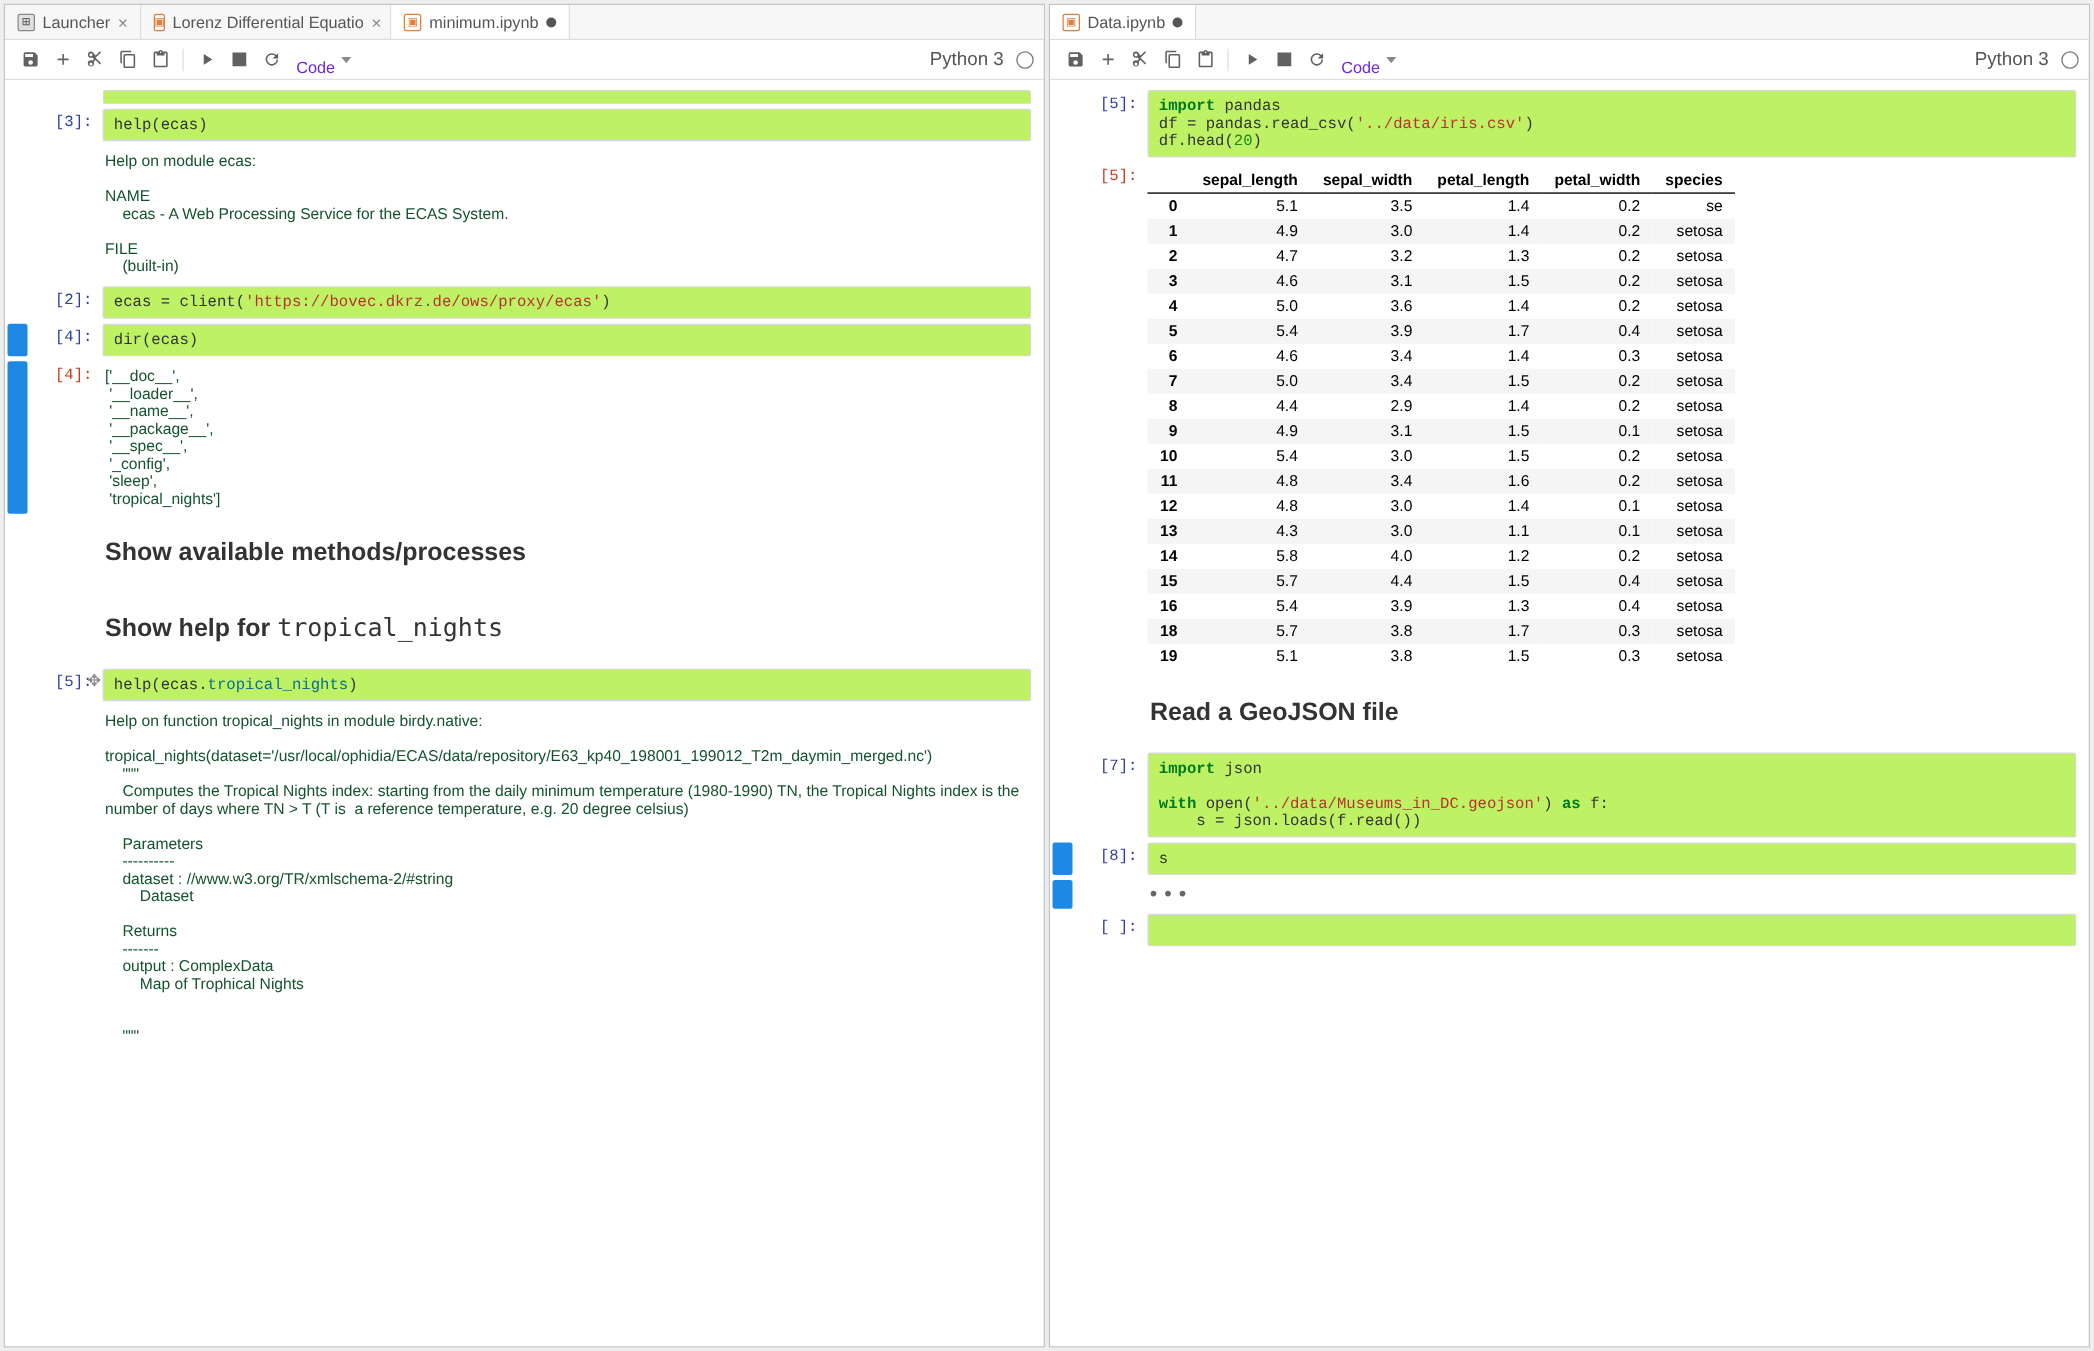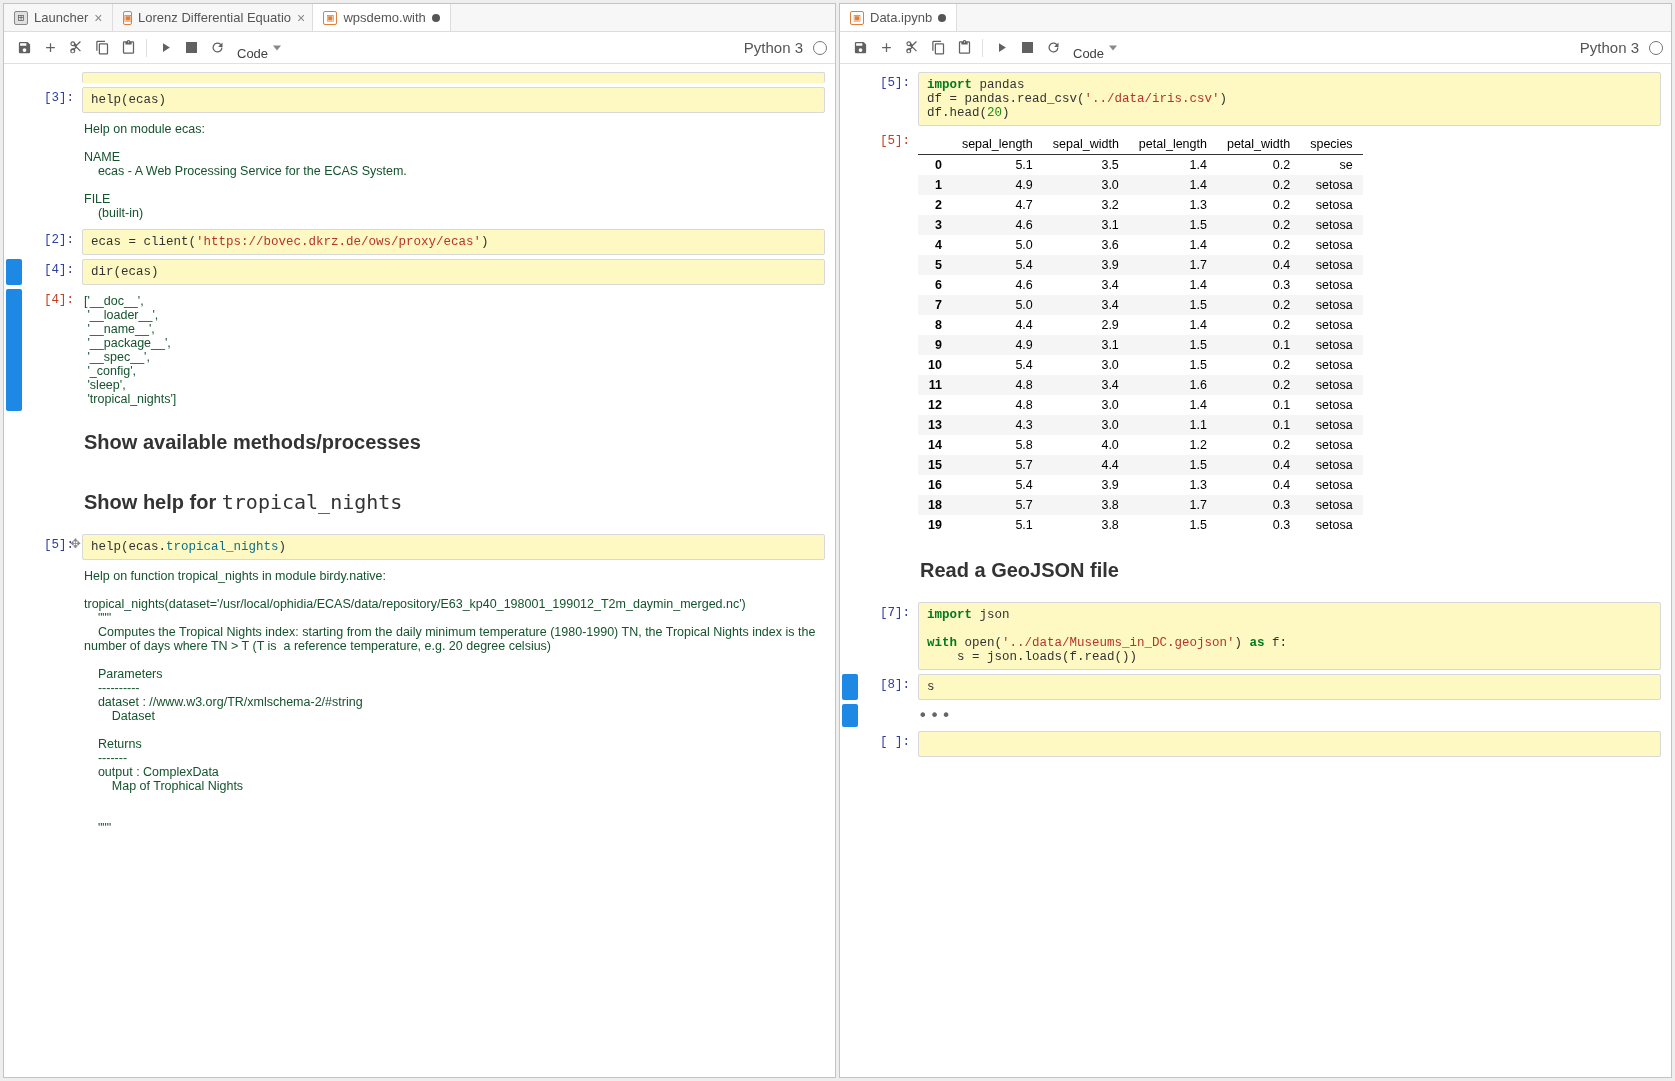--- a/index.html
+++ b/index.html
@@ -12,54 +12,54 @@
 .tab .ico { width:14px; height:14px; display:inline-flex; align-items:center; justify-content:center; font-size:11px; color:#e07e3b; border:1px solid #e07e3b; border-radius:2px; font-family:monospace; line-height:1; }
 .tab .ico.launcher { border-color:#888; color:#616161; background:#e0e0e0; }
 .tab .close { color:#888; font-size:14px; cursor:pointer; }
 .tab .dot { width:8px; height:8px; background:#555; border-radius:50%; }
 
 .toolbar { display:flex; align-items:center; padding:4px 8px; border-bottom:1px solid #e0e0e0; gap:2px; height:32px; }
 .tbtn { width:24px; height:24px; display:flex; align-items:center; justify-content:center; color:#616161; cursor:pointer; border-radius:2px; }
 .tbtn svg { width:15px; height:15px; fill:#616161; }
 .tbtn .stop { width:11px; height:11px; background:#616161; }
 .tsep { width:1px; height:18px; background:#e0e0e0; margin:0 4px; }
-.tsel { border:none; background:transparent; font-size:13px; color:#404040; padding:2px 16px 2px 6px; appearance:none; cursor:pointer;margin-top:12px; }
+.tsel { border:none; background:transparent; font-size:13px; color:#6d28d9; padding:2px 16px 2px 6px; appearance:none; cursor:pointer;margin-top:12px; }
 .tsel-wrap { position:relative; }
 .tsel-wrap::after { content:""; position:absolute; right:4px; top:50%; width:0; height:0; border-left:4px solid transparent; border-right:4px solid transparent; border-top:5px solid #888; transform:translateY(-50%); pointer-events:none; }
 .spacer { flex:1; }
 .kernel { font-size:15px; color:#555; margin-right:8px; }
 .kcirc { width:14px; height:14px; border:1.5px solid #777; border-radius:50%; }
 
 .nb-scroll { flex:1; overflow-y:auto; padding:6px 0 20px 0; }
 .cell { display:flex; padding:2px 10px 2px 2px; }
 .gutter { width:16px; flex:none; }
 .gutter.sel { background:#1e88e5; border-radius:2px; }
 .prompt { width:60px; flex:none; text-align:right; padding:4px 8px 0 0; font-family:Menlo, Monaco, "Courier New", monospace; font-size:12.5px; color:#303f9f; }
 .prompt.out { color:#c04122; }
 .content { flex:1; min-width:0; }
-.code-input { border:1px solid #d8d8d8; background:#fef9c3; padding:5px 8px; font-family:Menlo, Monaco, "Courier New", monospace; font-size:12.5px; color:#333; border-radius:2px; white-space:pre; overflow:hidden; }
+.code-input { border:1px solid #d8d8d8; background:#bef264; padding:5px 8px; font-family:Menlo, Monaco, "Courier New", monospace; font-size:12.5px; color:#333; border-radius:2px; white-space:pre; overflow:hidden; }
 .code-output { padding:5px 0 5px 2px; font-family:Liberation Sans, sans-serif; font-size:12.5px; color:#14532d; white-space:pre-wrap; word-break:break-word; }
 .md { padding:10px 2px; }
 .md h2 { font-size:20px; font-weight:600; color:#333; margin:6px 0; }
 .md h2 .mono { font-family:Menlo, Monaco, monospace; font-weight:400; }
 .md a { color:#1976d2; text-decoration:none; font-size:13.5px; }
 .move-handle { position:relative; }
 .move-handle::before { content:"✥"; position:absolute; left:-12px; top:2px; font-size:13px; color:#888; }
 
 
 .k { color:#007a1f; font-weight:bold; }
 .s { color:#b5352c; }
 .p { color:#0a6f8e; }
 .num { color:#1a8a1a; }
 .fn { color:#333;margin-top:36px; }
 
 
 .df { border-collapse:collapse; font-size:12.5px; margin:4px 0; }
 .df th, .df td { padding:3px 10px; text-align:right; border:none; }
-.df thead th { border-bottom:1px solid #333; font-weight:normal; }
+.df thead th { border-bottom:1px solid #333; font-weight:bold; }
 .df tbody th { font-weight:bold; }
 .df tbody tr:nth-child(even) { background:#f5f5f5; }
 .ellips { font-family:monospace; font-size:16px; color:#666; letter-spacing:2px; padding:2px 0; }
 </style>
 </head>
 <body>
 
 <div class="workspace">
 
   <div class="pane">
@@ -69,21 +69,21 @@
           <span>Launcher</span>
           <span class="close">×</span>
         </div>
         <div class="tab">
           <span class="ico">▣</span>
           <span>Lorenz Differential Equatio</span>
           <span class="close">×</span>
         </div>
         <div class="tab active">
           <span class="ico">▣</span>
-          <span>wpsdemo.with</span>
+          <span>minimum.ipynb</span>
           <span class="dot"></span>
         </div>
       </div>
 
     <div class="toolbar">
       <div class="tbtn">
           <svg viewBox="0 0 24 24">
             <path d="M17 3H5a2 2 0 0 0-2 2v14a2 2 0 0 0 2 2h14a2 2 0 0 0 2-2V7l-4-4zM12 19a3 3 0 1 1 0-6 3 3 0 0 1 0 6zm3-10H5V5h10v4z"></path>
           </svg>
         </div>

